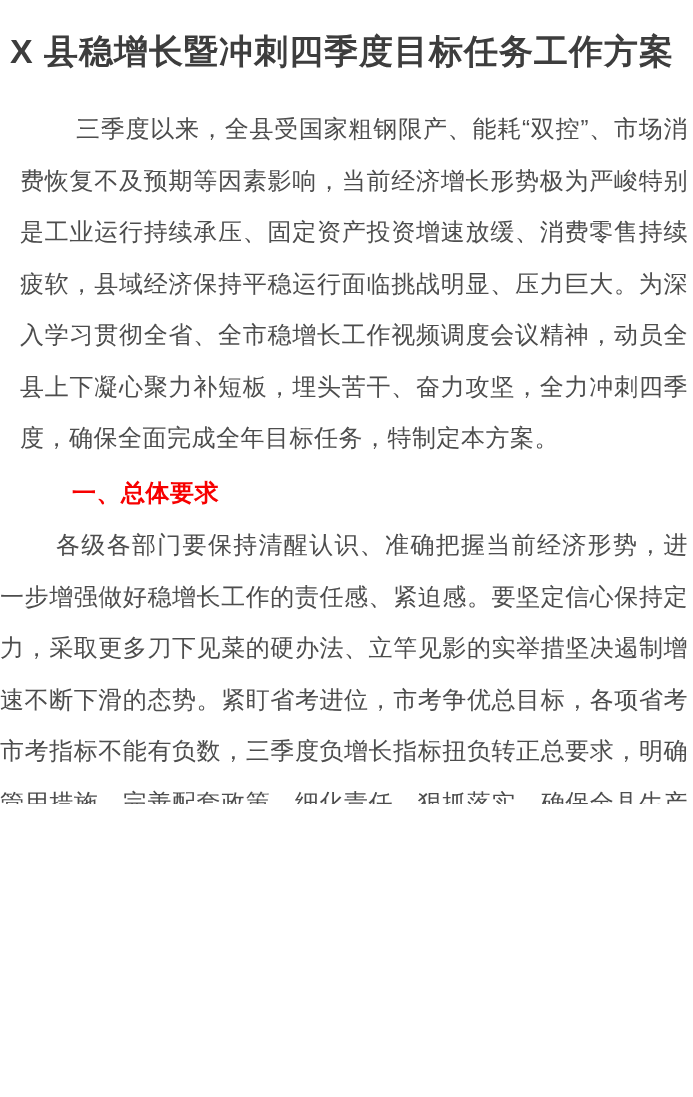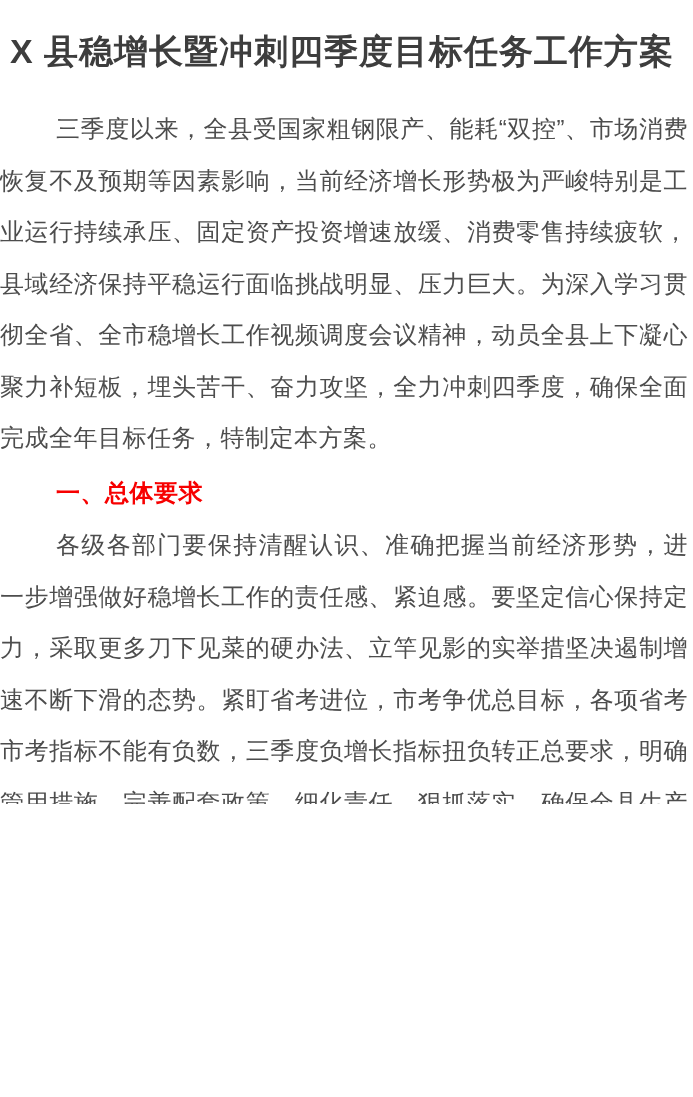--- a/index.html
+++ b/index.html
@@ -32,36 +32,36 @@
   }
   .para {
     margin: 0 0 3px 0;
     font-size: 24px;
     line-height: 51.5px;
     text-align: justify;
     text-indent: 56px;
     letter-spacing: 0.5px;
   }
   .sec-heading {
-    margin: 0 0 3px 0;
+    margin: 0 0 3px 16px;
     font-size: 24px;
     line-height: 51.5px;
     font-weight: bold;
     text-indent: 56px;
     letter-spacing: 0.5px;
   }
 </style>
 </head>
 <body>
 
 <div class="doc">
 
   <h1 class="doc-title" style="color: rgb(61, 61, 61);">X 县稳增长暨冲刺四季度目标任务工作方案</h1>
 
-  <p class="para" style="color: rgb(77, 77, 77);">三季度以来，全县受国家粗钢限产、能耗“双控”、市场消费恢复不及预期等因素影响，当前经济增长形势极为严峻特别是工业运行持续承压、固定资产投资增速放缓、消费零售持续疲软，县域经济保持平稳运行面临挑战明显、压力巨大。为深入学习贯彻全省、全市稳增长工作视频调度会议精神，动员全县上下凝心聚力补短板，埋头苦干、奋力攻坚，全力冲刺四季度，确保全面完成全年目标任务，特制定本方案。</p>
+  <p class="para" style="color: rgb(77, 77, 77); padding-left: 20px;">三季度以来，全县受国家粗钢限产、能耗“双控”、市场消费恢复不及预期等因素影响，当前经济增长形势极为严峻特别是工业运行持续承压、固定资产投资增速放缓、消费零售持续疲软，县域经济保持平稳运行面临挑战明显、压力巨大。为深入学习贯彻全省、全市稳增长工作视频调度会议精神，动员全县上下凝心聚力补短板，埋头苦干、奋力攻坚，全力冲刺四季度，确保全面完成全年目标任务，特制定本方案。</p>
 
   <p class="sec-heading" style="color: rgb(247, 0, 0);">一、总体要求</p>
 
   <p class="para" style="color: rgb(77, 77, 77); font-family: Liberation Mono, monospace;">各级各部门要保持清醒认识、准确把握当前经济形势，进一步增强做好稳增长工作的责任感、紧迫感。要坚定信心保持定力，采取更多刀下见菜的硬办法、立竿见影的实举措坚决遏制增速不断下滑的态势。紧盯省考进位，市考争优总目标，各项省考市考指标不能有负数，三季度负增长指标扭负转正总要求，明确管用措施，完善配套政策，细化责任、狠抓落实，确保全县生产总值增长 8.5%左右。</p>
 
   <p class="sec-heading" style="color: #ec4899;">二、重点任务</p>
 
 
 </div>
 

